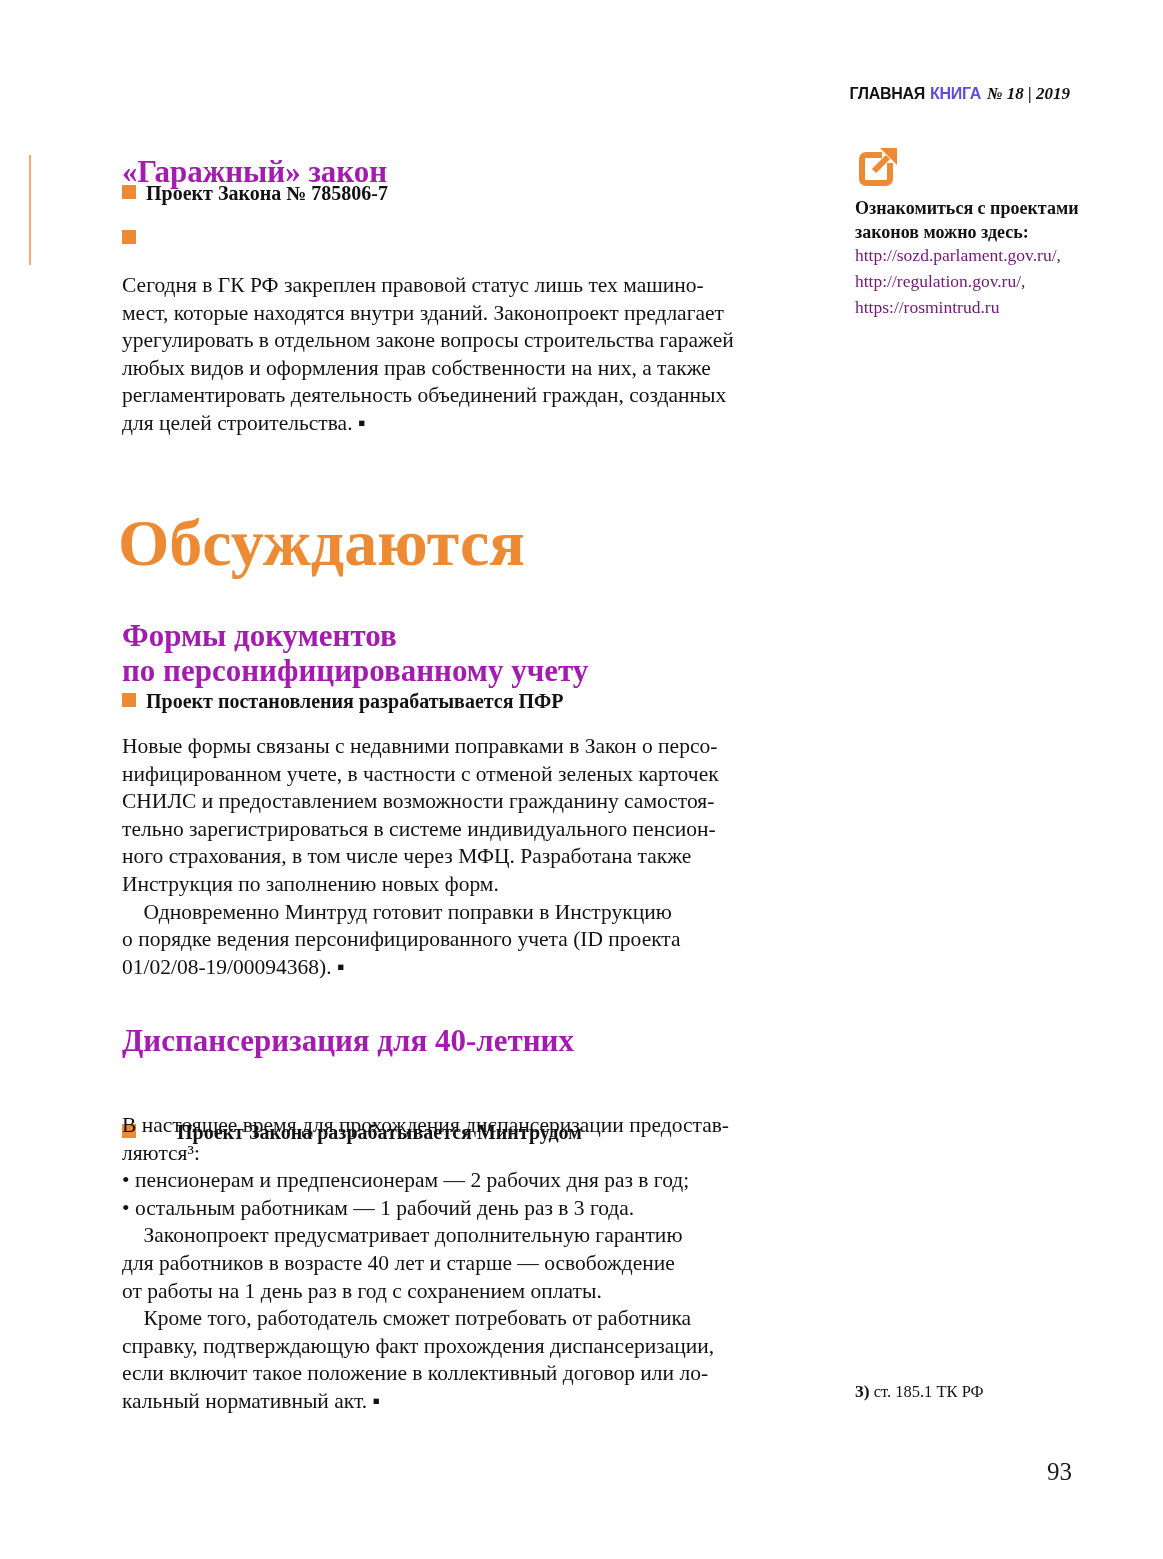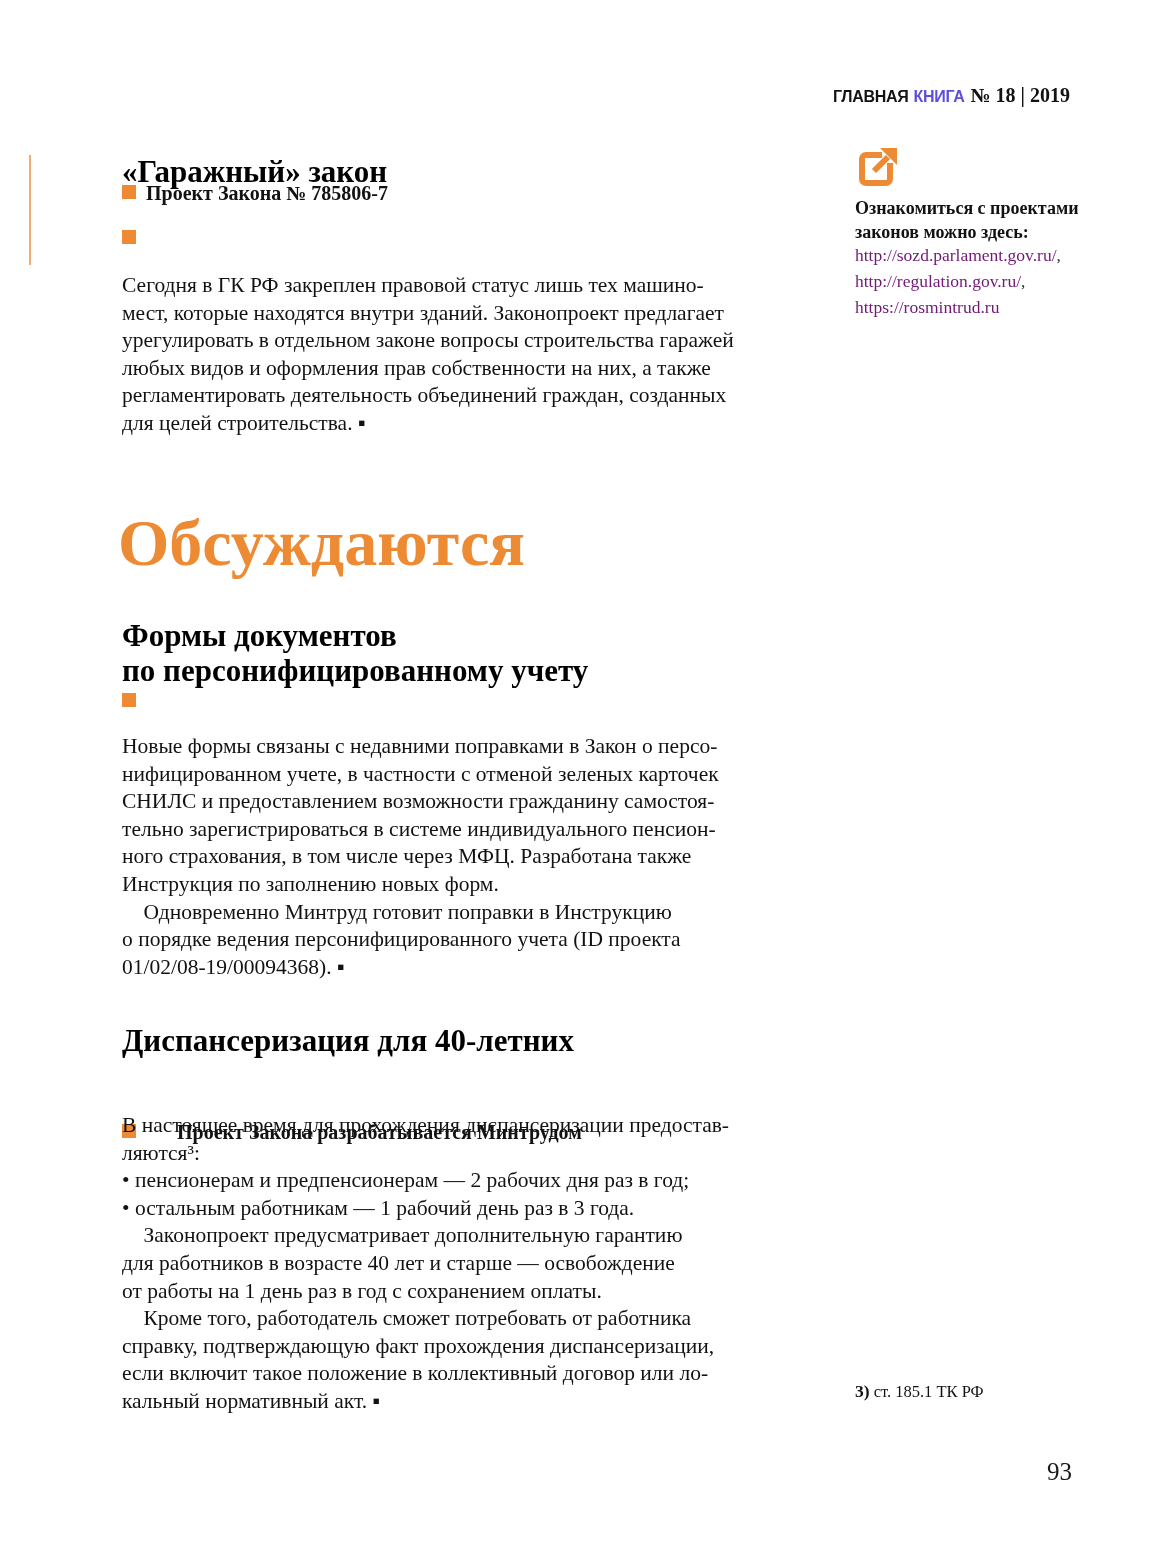--- a/index.html
+++ b/index.html
@@ -12,31 +12,31 @@
   
   .header{
     top:84px;right:93px;
     font-family:"Liberation Sans",sans-serif;
     font-weight:bold;font-size:16px;letter-spacing:-0.3px;
     white-space:nowrap;
   }
   .header .mag-black{color:#121212;}
   .header .mag-accent{color:#5b4fdb;margin-left:5px;}
   .header .issue{
-    font-family:"Liberation Serif",serif;font-size:20px;
-    letter-spacing:0;color:#121212;margin-left:6px;
+    font-family:"Liberation Serif",serif;font-size:17px;
+    letter-spacing:0;color:#121212;margin-left:6px;font-style:italic;
   }
 
   
   .vrule{left:29px;top:155px;width:2px;height:110px;background:#f0ad72;}
 
   
   .article-title{
     left:122px;width:710px;margin:0;
-    font-size:31px;line-height:35px;font-weight:bold;color:#000000;
+    font-size:31px;line-height:35px;font-weight:bold;color:#a21caf;
     white-space:pre-line;
   }
 
   
   .bullet-row{
     left:122px;width:710px;display:flex;align-items:flex-start;
     font-weight:bold;font-size:20px;line-height:22px;color:#121212;
   }
   .sq{width:14px;height:14px;background:#ed8b35;margin:3px 10px 0 0;flex:none;}
 
@@ -109,20 +109,21 @@
   <div><a href="#">http://regulation.gov.ru/</a><span class="suffix">,</span></div>
   <div><a href="#">https://rosmintrud.ru</a><span class="suffix"></span></div>
 </div>
 
 <h1 class="abs section-heading">Обсуждаются</h1>
 
 <h1 class="abs article-title" style="top:618px;">Формы документов
 по персонифицированному учету</h1>
 <div class="abs bullet-row" style="top:690px;">
   <span class="sq"></span>
+  <span>Проект постановления разрабатывается ПФР</span>
 </div>
 <div class="abs body-text" style="top:733px;">Новые формы связаны с недавними поправками в Закон о персо-
 нифицированном учете, в частности с отменой зеленых карточек
 СНИЛС и предоставлением возможности гражданину самостоя-
 тельно зарегистрироваться в системе индивидуального пенсион-
 ного страхования, в том числе через МФЦ. Разработана также
 Инструкция по заполнению новых форм.
     Одновременно Минтруд готовит поправки в Инструкцию
 о порядке ведения персонифицированного учета (ID проекта
 01/02/08-19/00094368). ▪</div>

